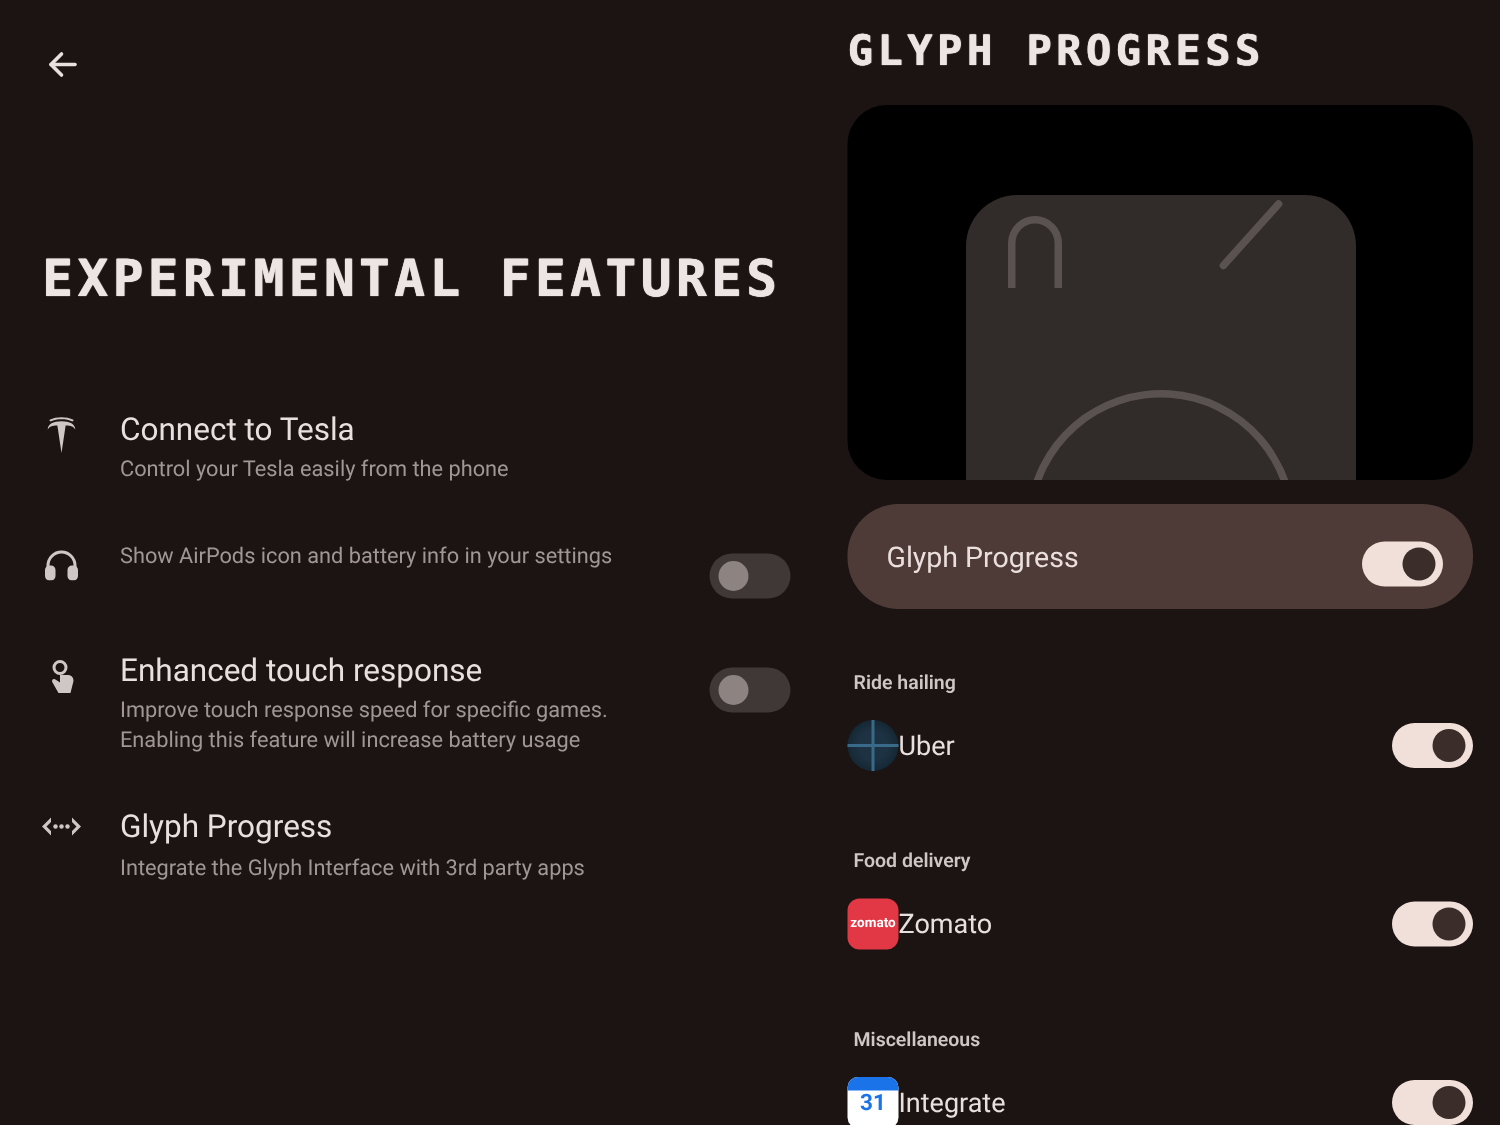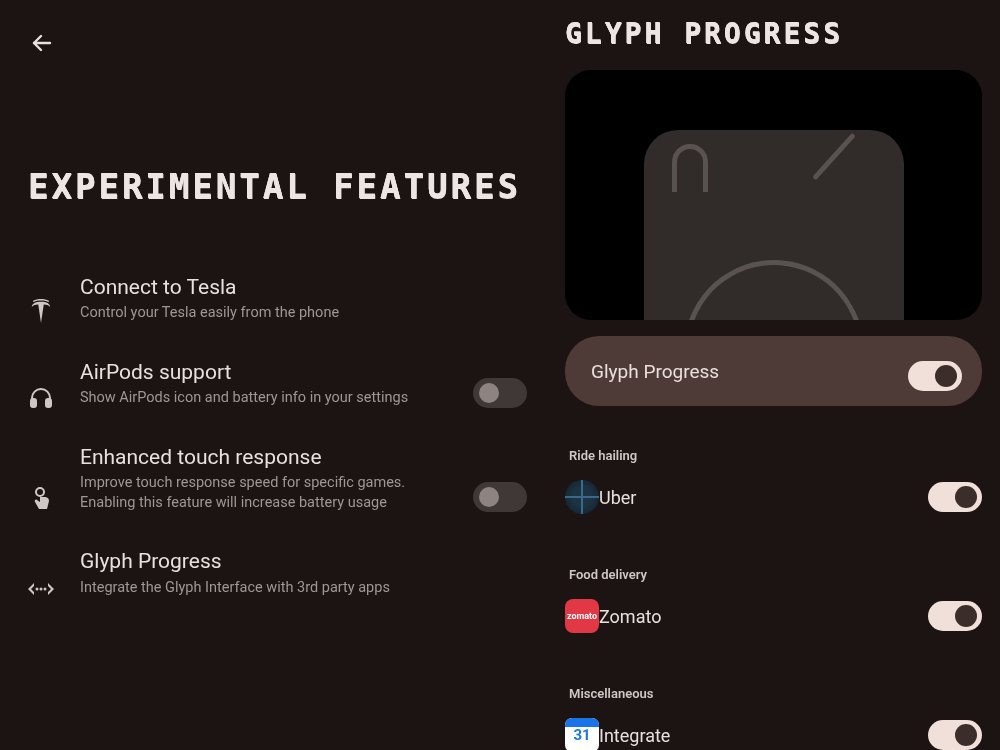--- a/index.html
+++ b/index.html
@@ -31,21 +31,21 @@
     text-shadow:
       0 0 0.5px #ece5e3,
       0.5px 0.5px 0.5px #ece5e3;
     
   }
   .left .dot-title { font-size: 34px; margin-top: 110px; margin-bottom: 50px; }
   .right .dot-title { font-size: 28px; margin-top: 18px; margin-bottom: 20px; }
 
   .setting-row {
     display: flex;
-    align-items: flex-end;
+    align-items: flex-start;
     gap: 26px;
     padding: 18px 0;
     cursor: pointer;
   }
   .setting-icon {
     width: 26px;
     flex-shrink: 0;
     margin-top: 4px;
     display: flex; align-items: center; justify-content: center;
     color: #cfc7c5;
@@ -202,21 +202,20 @@
 
   <div class="setting-row">
     <div class="setting-icon">
       <svg width="24" height="24" viewBox="0 0 24 24" fill="none" stroke="#cfc7c5" stroke-width="2">
           <path d="M3 18v-4a9 9 0 0 1 18 0v4"></path>
           <rect x="2" y="15" width="5" height="8" rx="2" fill="#cfc7c5"></rect>
           <rect x="17" y="15" width="5" height="8" rx="2" fill="#cfc7c5"></rect>
         </svg>
     </div>
     <div class="setting-text">
-      <div class="setting-title">AirPods support</div>
       <div class="setting-desc">Show AirPods icon and battery info in your settings</div>
     </div>
     <div class="toggle off">
         <div class="knob"></div>
       </div>
   </div>
 
   <div class="setting-row">
     <div class="setting-icon">
       <svg width="24" height="26" viewBox="0 0 24 26" fill="none" stroke="#cfc7c5" stroke-width="2">

